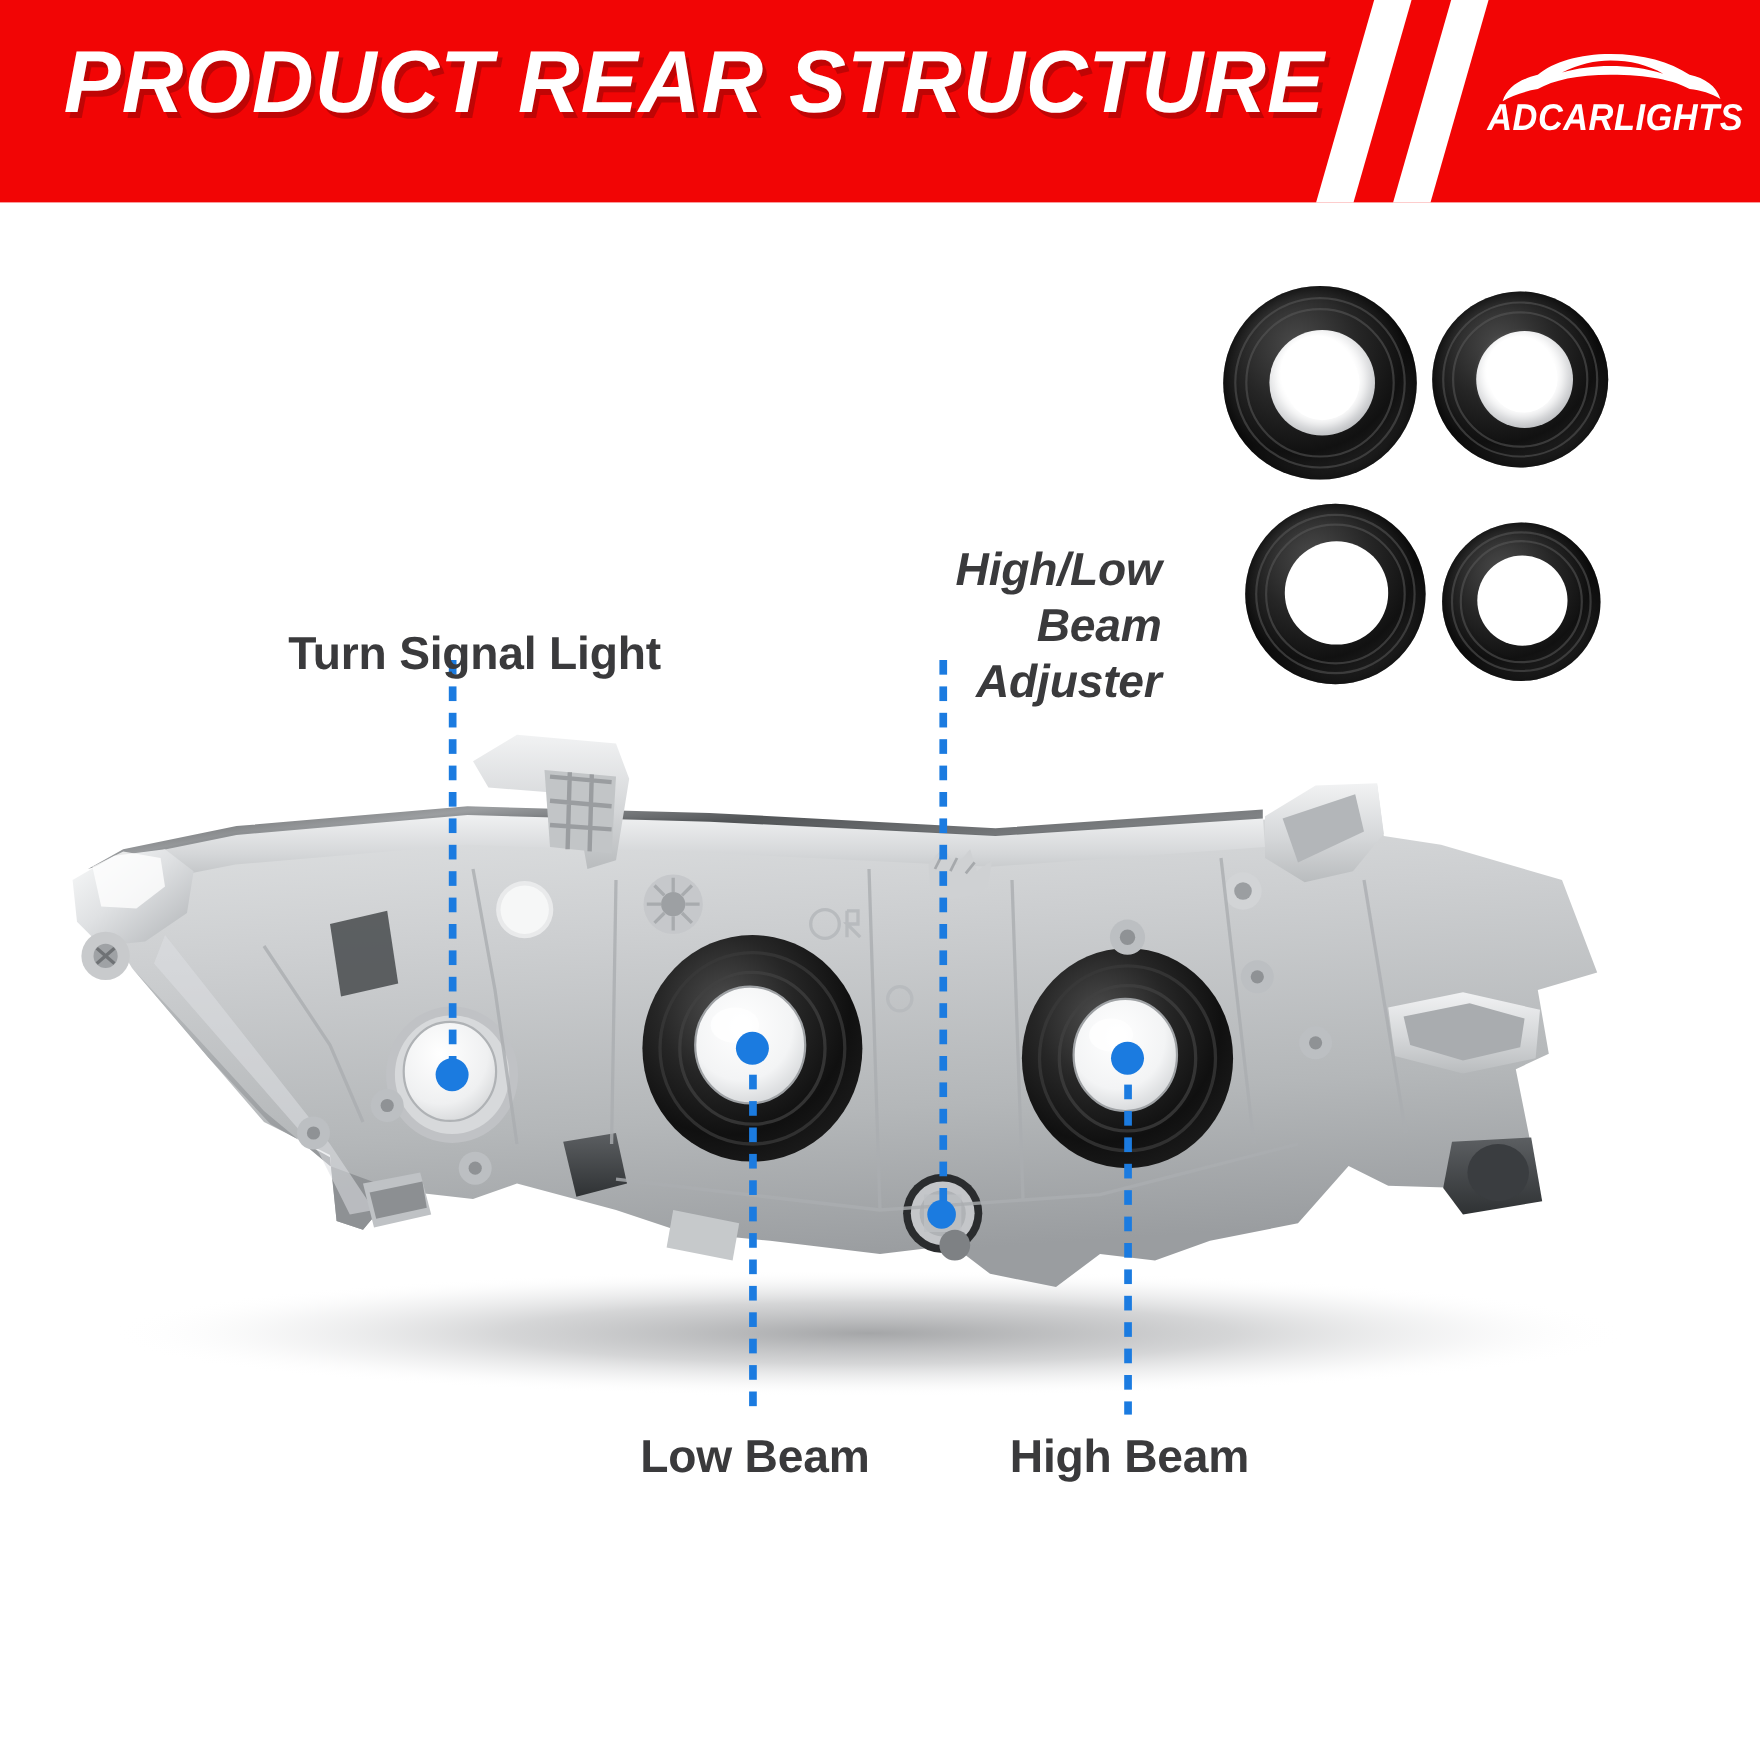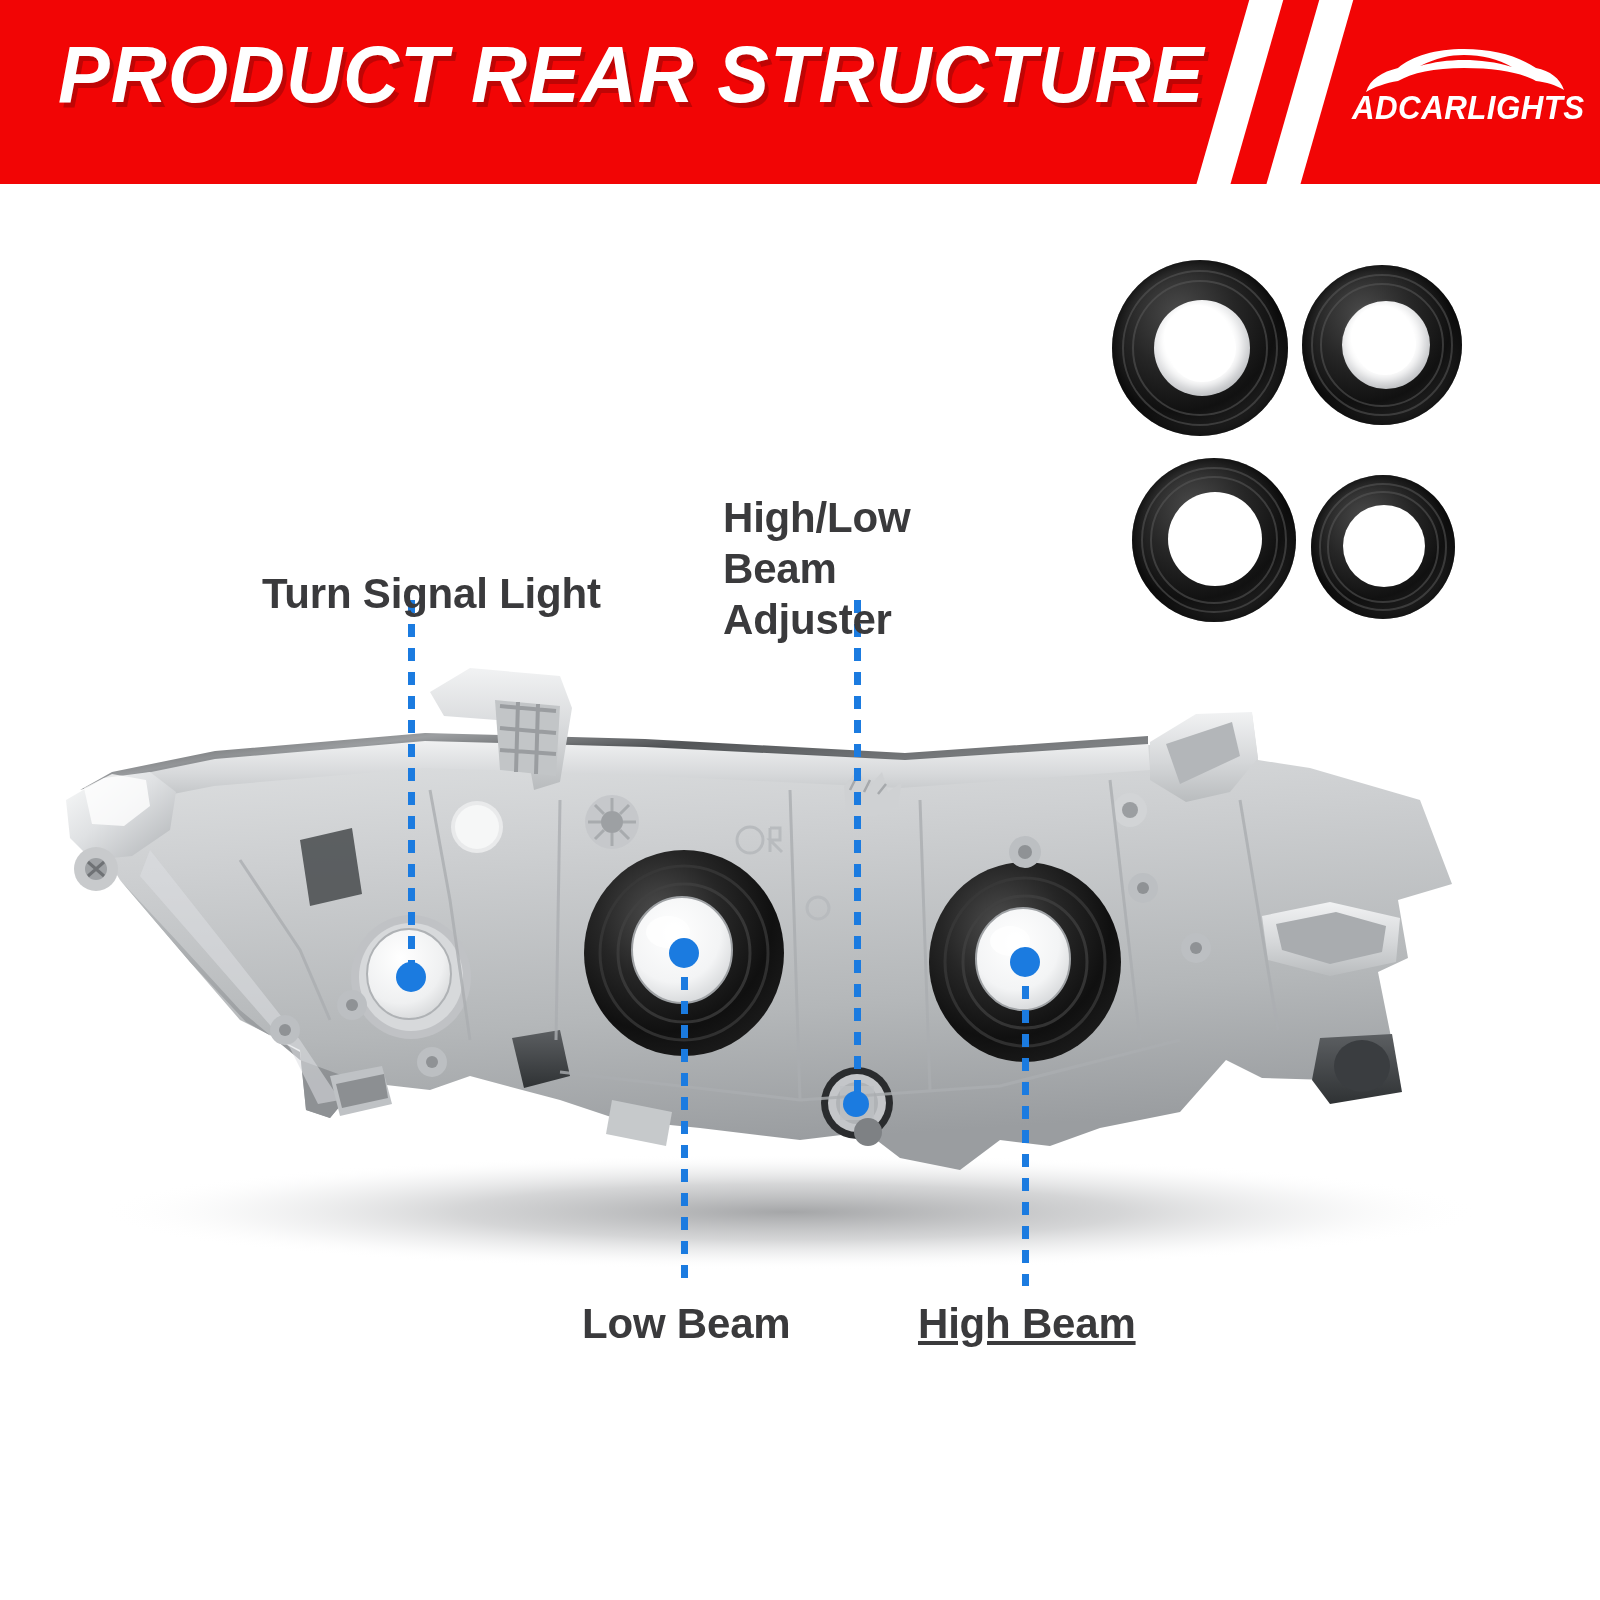--- a/index.html
+++ b/index.html
@@ -81,23 +81,23 @@
     position: absolute;
     color: #3a3a3c;
     font-family: "Liberation Sans Narrow", "Liberation Sans", sans-serif;
     font-weight: 700;
     font-size: 42px;
     line-height: 1.22;
     white-space: pre-line;
     letter-spacing: -0.2px;
   }
   .lbl-turn     { left: 262px; top: 536px; margin-top: 32px; }
-  .lbl-adjuster { left: 723px; top: 492px; text-align: left; width: 290px; }
+  .lbl-adjuster { left: 766px; top: 492px; text-align: right; width: 290px; font-style: italic; }
   .lbl-low      { left: 582px; top: 1298px; text-align: center; }
-  .lbl-high     { left: 918px; top: 1298px; text-decoration: underline; }
+  .lbl-high     { left: 918px; top: 1298px; }
 
   
   .leader {
     position: absolute;
     width: 7px;
     background-image: linear-gradient(to bottom,
         #1B7BE0 0px, #1B7BE0 13px,
         rgba(255,255,255,0) 13px, rgba(255,255,255,0) 24px);
     background-size: 7px 24px;
   }

